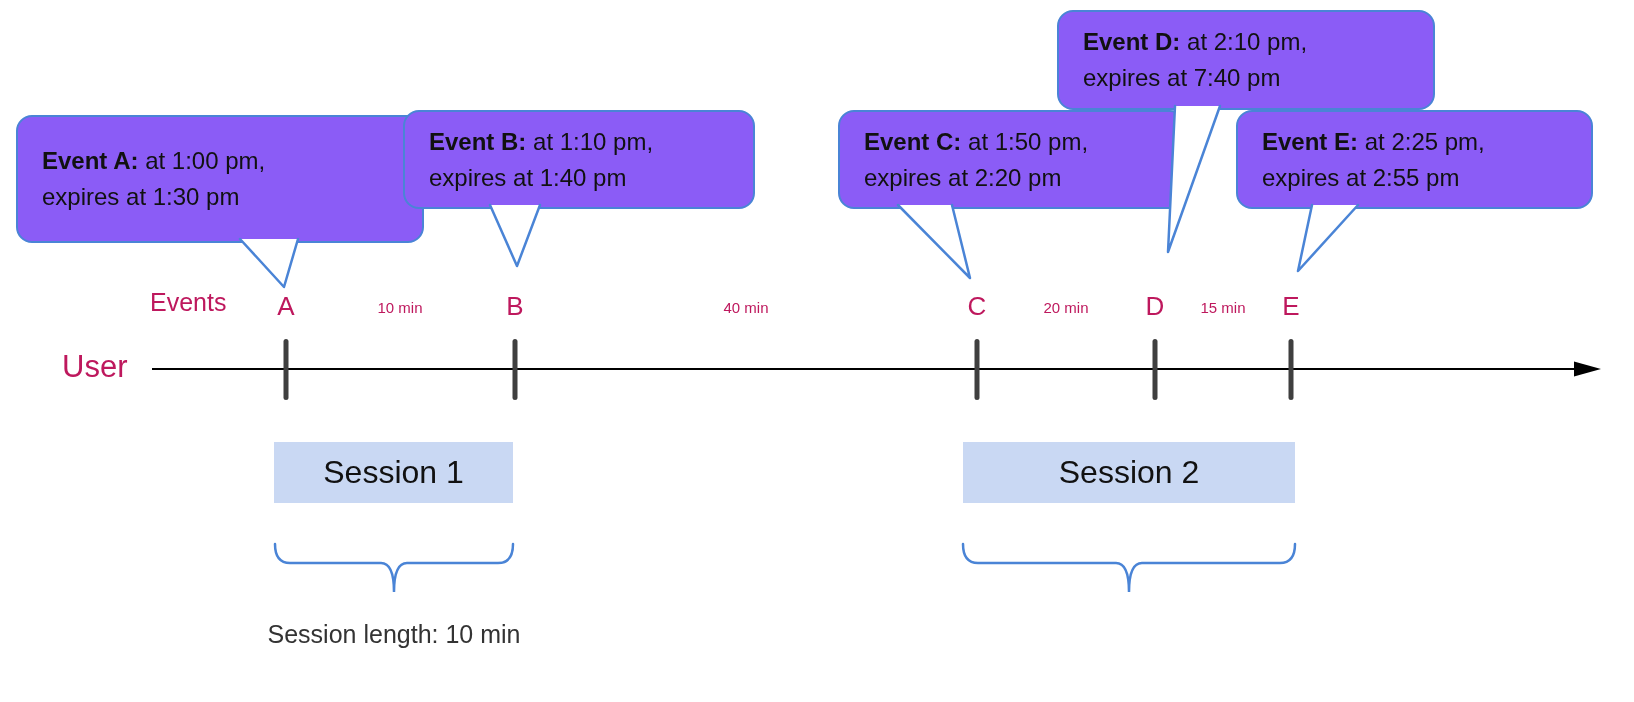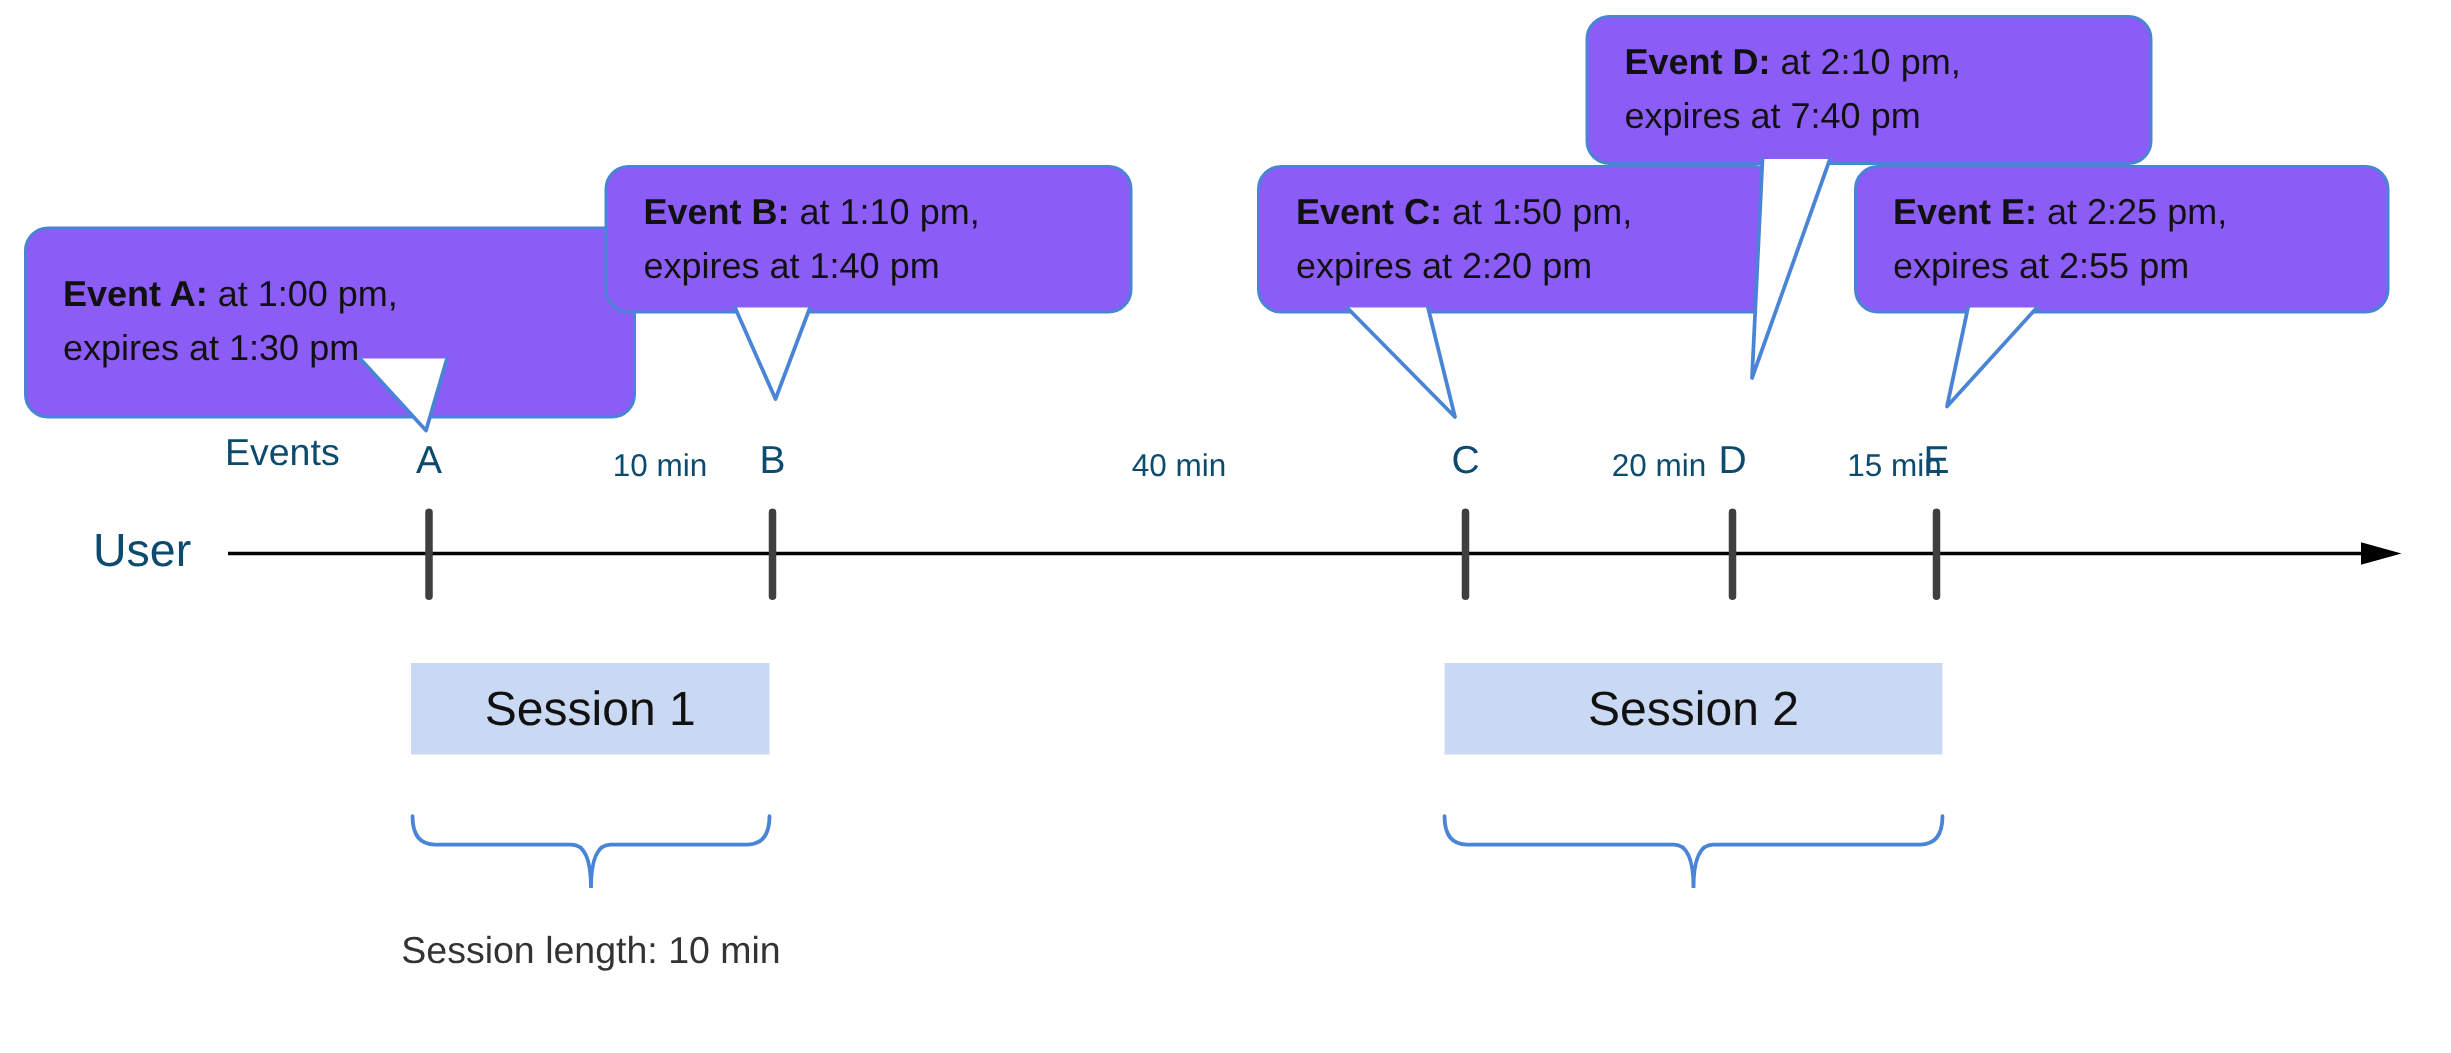--- a/index.html
+++ b/index.html
@@ -30,46 +30,46 @@
   .bline b { font-weight: bold; }
 
   
   .overlay {
     position: absolute;
     left: 0; top: 0;
     z-index: 2;
     pointer-events: none;
   }
 
-  .lbl { position: absolute; white-space: nowrap; z-index: 3; color: #0c4a6e; }
+  .lbl { position: absolute; white-space: nowrap; z-index: 3; color: #be185d; }
   .center-x { transform: translateX(-50%); }
 
   .events-lbl { font-size: 25px; }
   .user-lbl   { font-size: 31px; }
   .letter     { font-size: 26px; }
-  .interval   { font-size: 21px; margin-left: 40px; }
+  .interval   { font-size: 15px; }
   .sess-len   { font-size: 25px; color: #333333; }
 
   .session {
     position: absolute;
     background: #c9d8f3;
     display: flex;
     align-items: center;
     justify-content: center;
     font-size: 32px;
     color: #111111;
     z-index: 1;
   }
 </style>
 </head>
 <body>
 
 <div class="canvas">
 
-  <div class="bubble" style="left:16px; top:115px; width:408px; height:128px;margin-top:36px;">
+  <div class="bubble" style="left:16px; top:115px; width:408px; height:128px;">
     <div class="bline"><b>Event A:</b><span> at 1:00 pm,</span></div>
     <div class="bline">expires at 1:30 pm</div>
   </div>
 
   <div class="bubble" style="left:403px; top:110px; width:352px; height:99px;">
     <div class="bline"><b>Event B:</b><span> at 1:10 pm,</span></div>
     <div class="bline">expires at 1:40 pm</div>
   </div>
 
   <div class="bubble" style="left:838px; top:110px; width:348px; height:99px;">

